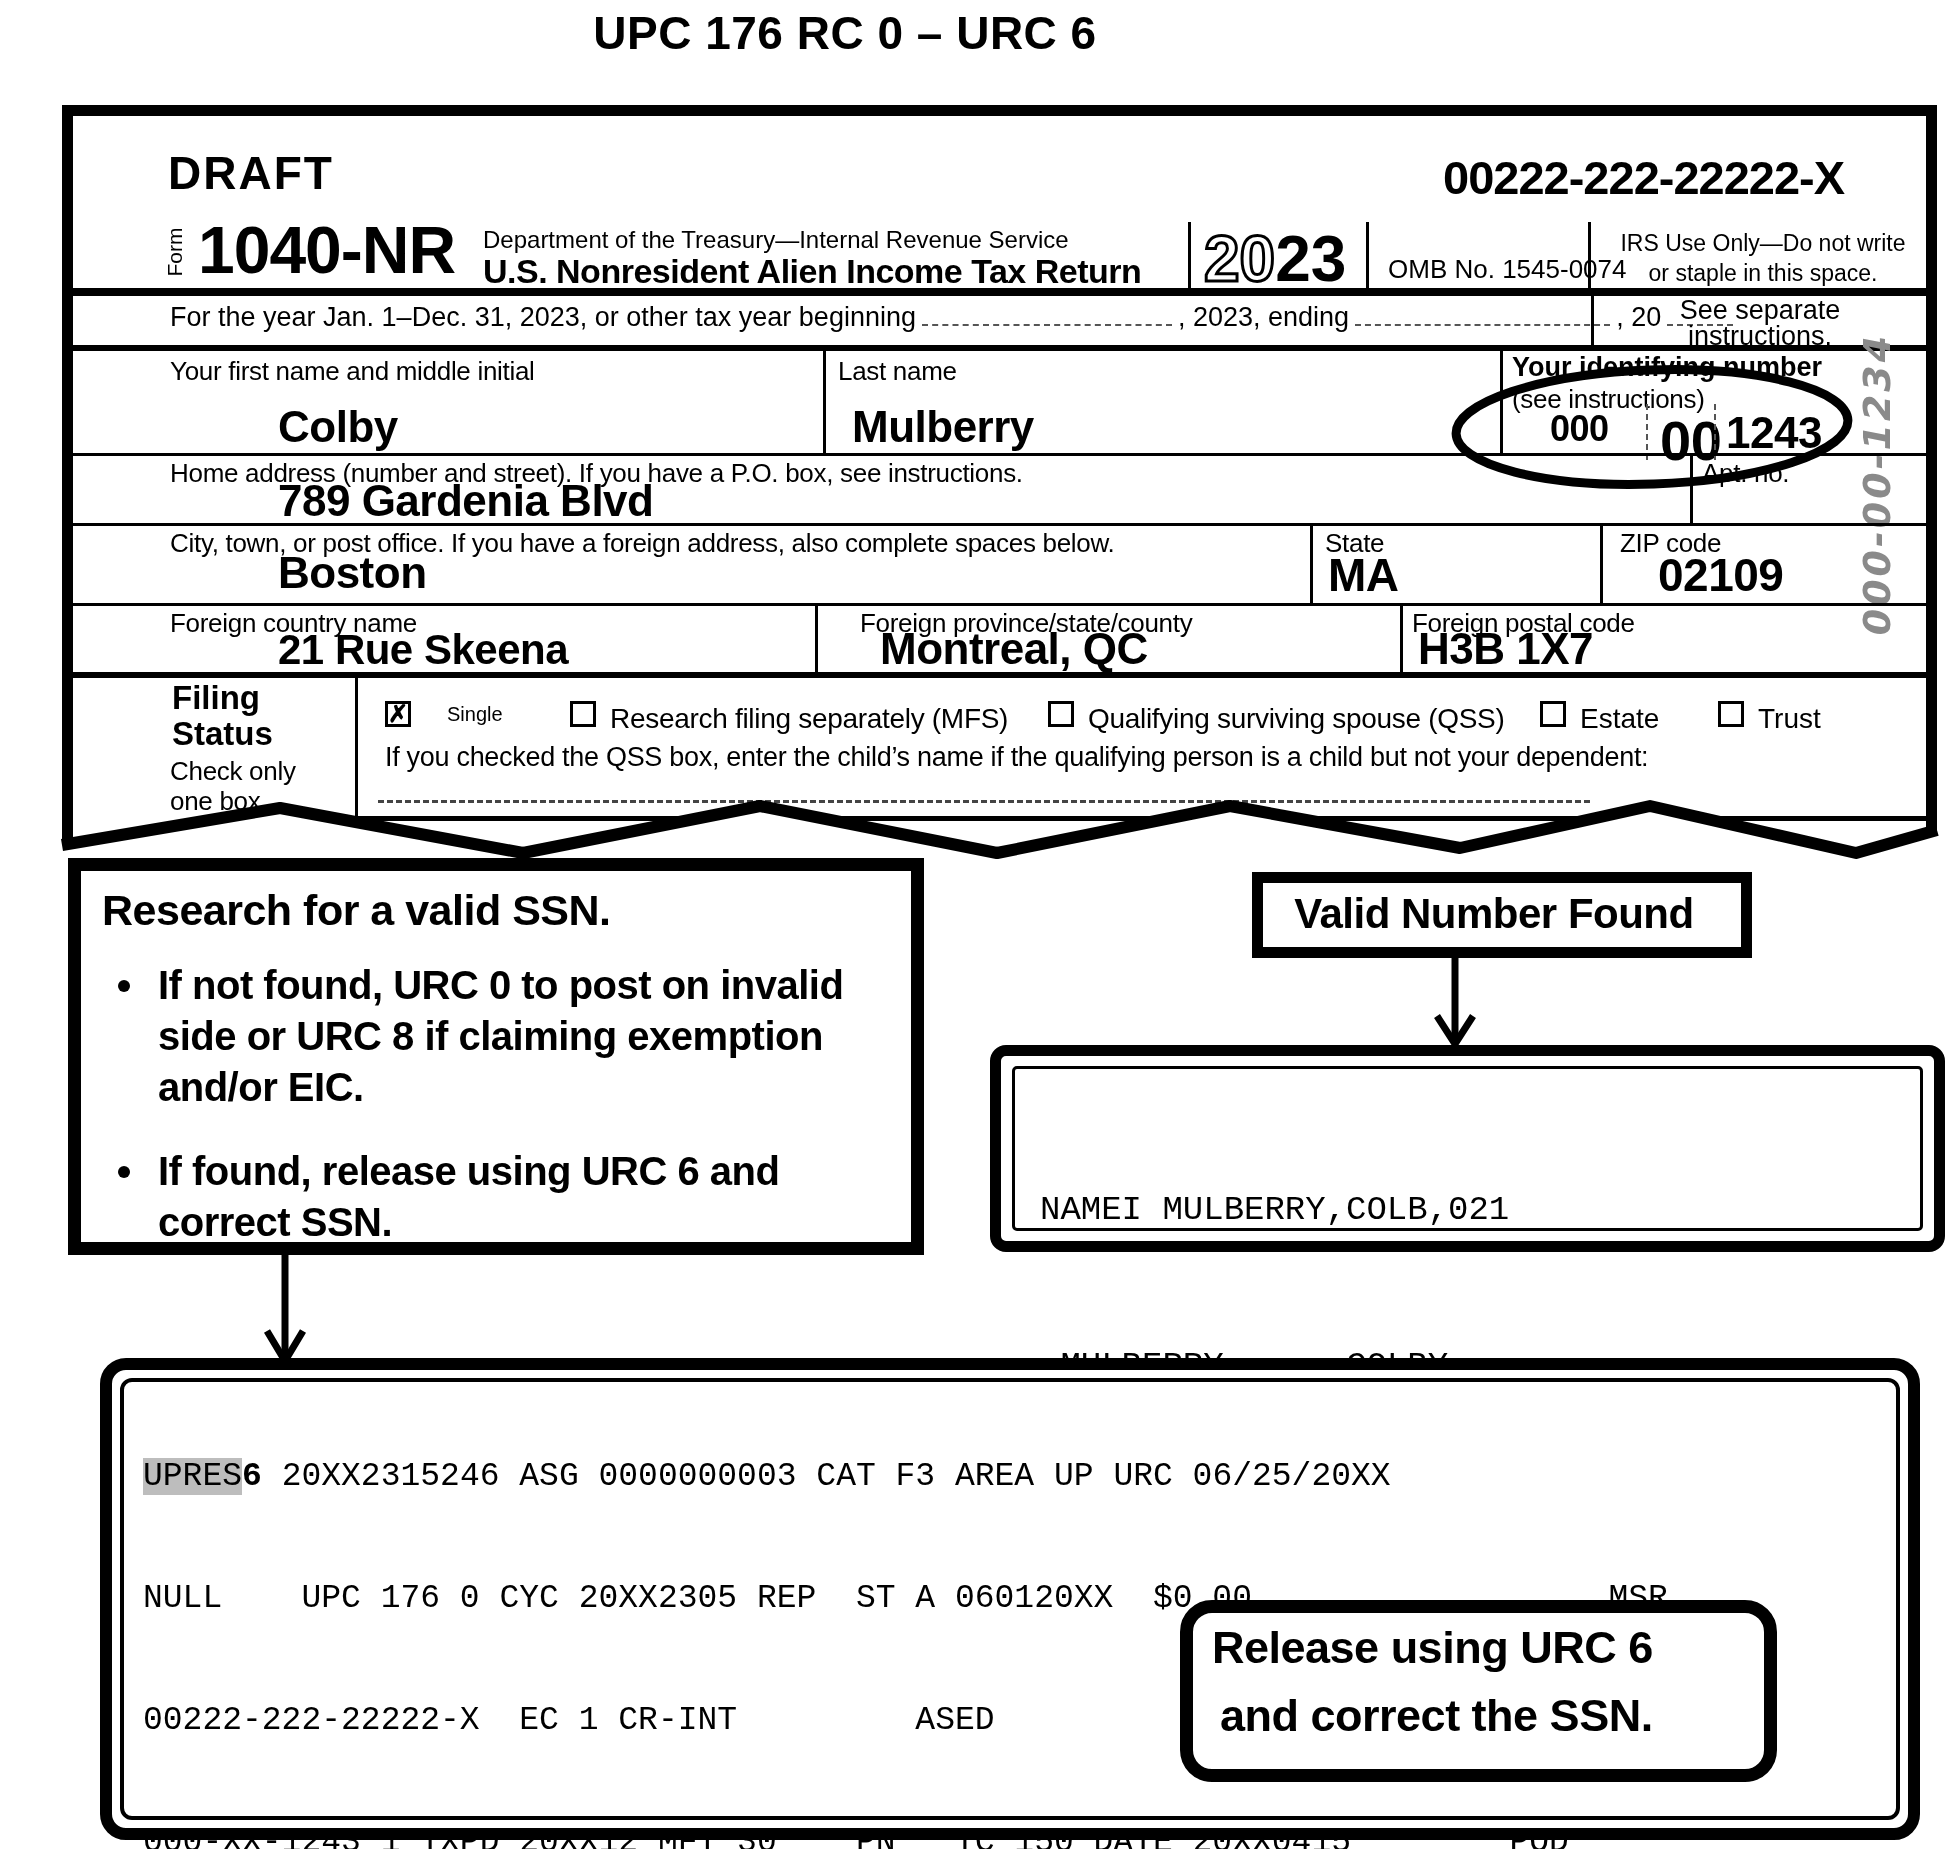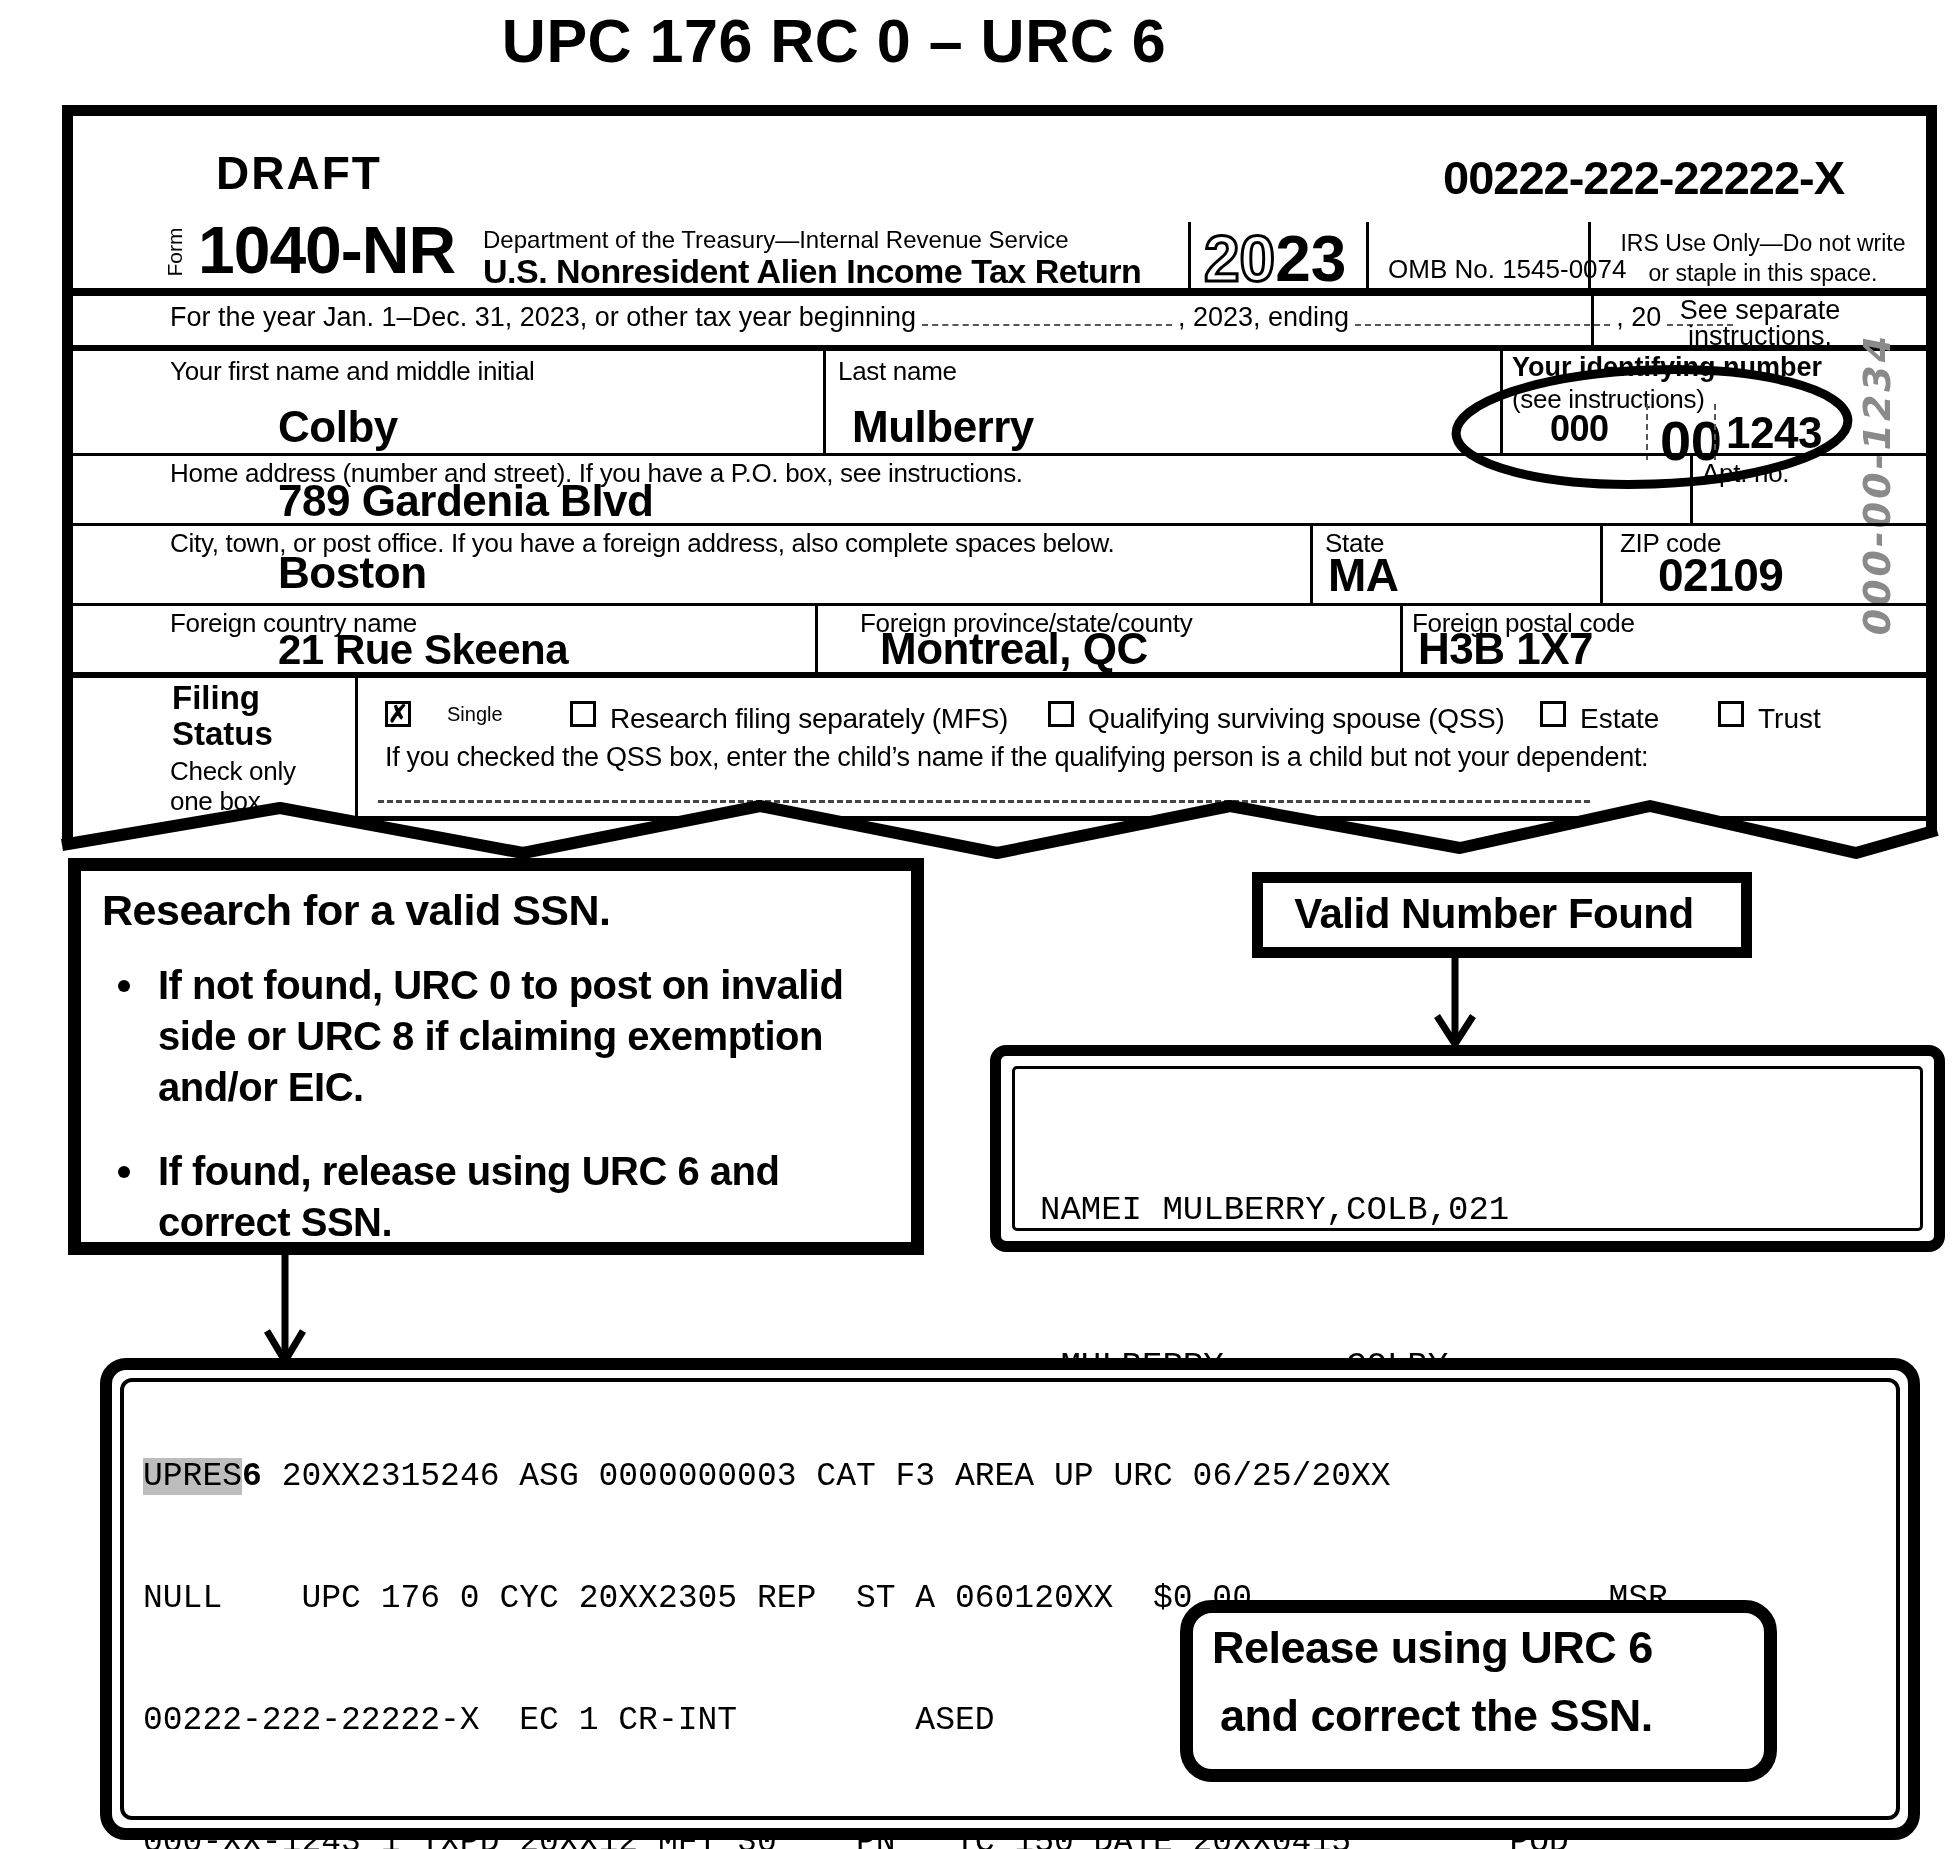--- a/index.html
+++ b/index.html
@@ -18,27 +18,27 @@
   .cb{position:absolute;width:26px;height:26px;border:3px solid #000;box-sizing:border-box;
       font-size:24px;font-weight:bold;line-height:20px;text-align:center;}
   .title-box{position:absolute;box-sizing:border-box;border:11px solid #000;background:#fff;}
   .tline{height:48px;}
 </style>
 </head>
 <body>
 
 <div id="page">
 
-  <div class="abs" style="left:4px;top:6px;width:1660px;text-align:center;font-size:61px;font-weight:bold;letter-spacing:0.5px;">UPC 176 RC 0 – URC 6</div>
+  <div class="abs" style="left:15px;top:6px;width:1660px;text-align:center;font-size:46px;font-weight:bold;letter-spacing:0.5px;">UPC 176 RC 0 – URC 6</div>
 
   <div class="hline" style="left:62px;top:105px;width:1875px;height:11px;"></div>
   <div class="vline" style="left:62px;top:105px;width:11px;height:740px;"></div>
   <div class="vline" style="left:1926px;top:105px;width:11px;height:728px;"></div>
 
-  <div class="abs" style="left:168px;top:146px;font-size:46px;font-weight:bold;letter-spacing:2px;margin-left:48px;">DRAFT</div>
+  <div class="abs" style="left:168px;top:146px;font-size:46px;font-weight:bold;letter-spacing:2px;">DRAFT</div>
   <div class="abs" style="left:1443px;top:150px;font-size:47px;font-weight:bold;letter-spacing:-1px;">00222-222-22222-X</div>
 
   <div class="abs" style="left:140px;top:240px;width:70px;text-align:center;font-size:21px;transform:rotate(-90deg);">Form</div>
   <div class="abs" style="left:198px;top:212px;font-size:66px;font-weight:bold;letter-spacing:-1px;">1040-NR</div>
   <div class="abs" style="left:483px;top:252px;font-size:34px;font-weight:bold;letter-spacing:-0.5px;">U.S. Nonresident Alien Income Tax Return</div>
   <div class="abs" style="left:483px;top:226px;font-size:24px;">Department of the Treasury—Internal Revenue Service</div>
 
   <div class="vline" style="left:1188px;top:222px;width:3px;height:66px;"></div>
   <div class="abs" style="left:1204px;top:222px;font-size:64px;font-weight:bold;">
     <span class="outline20">20</span><span>23</span>

